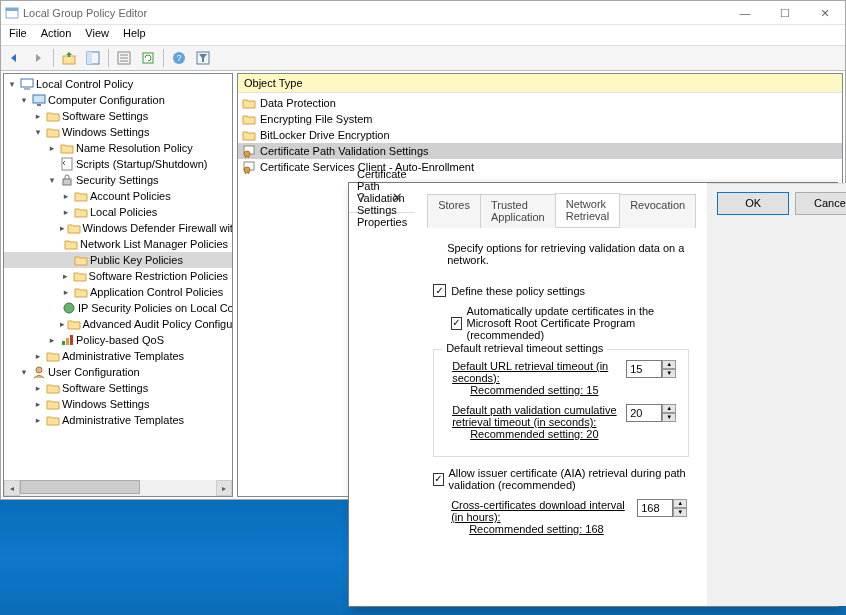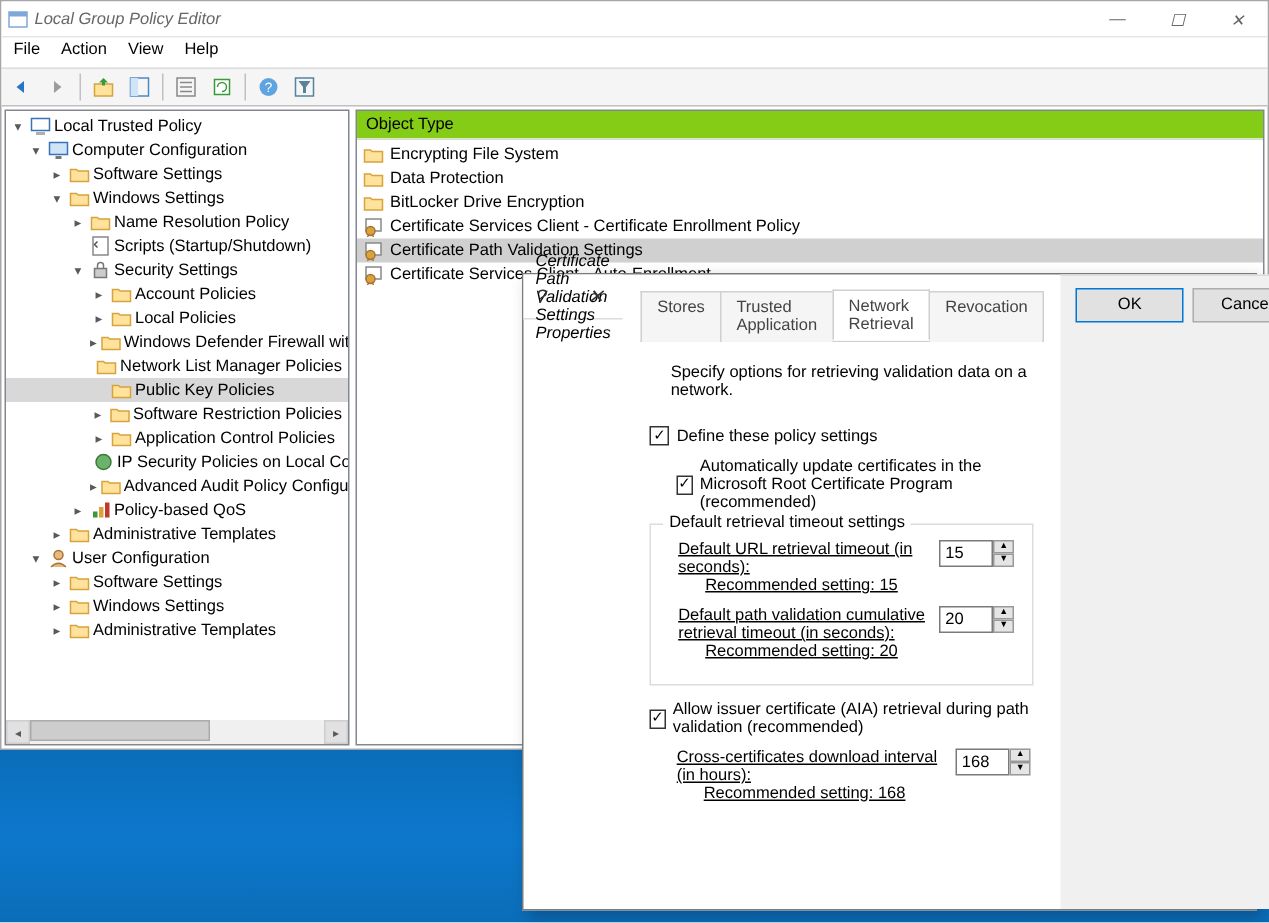--- a/index.html
+++ b/index.html
@@ -34,21 +34,20 @@
     flex-direction: column;
   }
   .titlebar {
     display: flex;
     align-items: center;
     height: 24px;
     padding: 0 4px;
     background: #fff;
     border-bottom: 1px solid #e5e5e5;
     position: relative;
-    font-style: italic;
   }
   .titlebar .title-icon { width: 14px; height: 14px; margin-right: 4px; }
   .title-text { color: #666; font-size: 11px; }
   .win-controls {
     position: absolute; right: 0; top: 0;
     display: flex;
   }
   .win-control {
     width: 40px; height: 24px;
     display: flex; align-items: center; justify-content: center;
@@ -94,21 +93,21 @@
     overflow: hidden;
     position: relative;
   }
   .tree-pane { width: 230px; margin: 2px 0 2px 2px; padding-bottom: 16px; }
   .list-pane { flex: 1; margin: 2px 2px 2px 4px; display: flex; flex-direction: column; }
 
   .list-header {
     font-size: 11px;
     padding: 3px 6px;
     border-bottom: 1px solid #e1e1e1;
-    background: #84cc16;
+    background: #fef9c3;
   }
 
   
   .tree { padding: 2px 0; overflow-x: hidden; white-space: nowrap; }
   .tree-row {
     display: flex; align-items: center;
     height: 16px;
     padding-right: 4px;
     white-space: nowrap;
   }
@@ -361,21 +360,21 @@
     <div class="pane tree-pane">
       <div class="tree">
         <div class="tree-row" style="padding-left:2px">
           <span class="tree-toggle">▾</span>
           <span class="tree-icon">
               <svg width="14" height="14">
                 <rect x="1" y="2" width="12" height="8" fill="#fff" stroke="#3b73b9"></rect>
                 <rect x="4" y="11" width="6" height="2" fill="#b0b0b0"></rect>
               </svg>
             </span>
-          <span class="tree-label">Local Trusted Policy</span>
+          <span class="tree-label">Local Control Policy</span>
         </div>
         <div class="tree-row" style="padding-left:14px">
           <span class="tree-toggle">▾</span>
           <span class="tree-icon">
               <svg width="14" height="14">
                 <rect x="1" y="2" width="12" height="8" fill="#cfe4f7" stroke="#3b73b9"></rect>
                 <rect x="5" y="11" width="4" height="2" fill="#777"></rect>
               </svg>
             </span>
           <span class="tree-label">Computer Configuration</span>
@@ -577,47 +576,37 @@
 
     <div class="pane list-pane">
       <div class="list-header">Object Type</div>
       <div class="list-body" id="list-body">
           <div class="list-row">
             <span class="list-icon">
               <svg width="14" height="14">
                 <path d="M1 4 H5 L6 5 H13 V12 H1 Z" fill="#ffe29b" stroke="#d8a33c"></path>
               </svg>
             </span>
-            <span class="list-label">Encrypting File System</span>
+            <span class="list-label">Data Protection</span>
           </div>
           <div class="list-row">
             <span class="list-icon">
               <svg width="14" height="14">
                 <path d="M1 4 H5 L6 5 H13 V12 H1 Z" fill="#ffe29b" stroke="#d8a33c"></path>
               </svg>
             </span>
-            <span class="list-label">Data Protection</span>
+            <span class="list-label">Encrypting File System</span>
           </div>
           <div class="list-row">
             <span class="list-icon">
               <svg width="14" height="14">
                 <path d="M1 4 H5 L6 5 H13 V12 H1 Z" fill="#ffe29b" stroke="#d8a33c"></path>
               </svg>
             </span>
             <span class="list-label">BitLocker Drive Encryption</span>
-          </div>
-          <div class="list-row">
-            <span class="list-icon">
-              <svg width="14" height="14">
-                <rect x="2" y="2" width="10" height="8" fill="#fff" stroke="#888"></rect>
-                <circle cx="5" cy="10" r="3" fill="#d8a33c" stroke="#a87333"></circle>
-                <path d="M4 12 L3 14 M6 12 L7 14" stroke="#a87333"></path>
-              </svg>
-            </span>
-            <span class="list-label">Certificate Services Client - Certificate Enrollment Policy</span>
           </div>
           <div class="list-row selected">
             <span class="list-icon">
               <svg width="14" height="14">
                 <rect x="2" y="2" width="10" height="8" fill="#fff" stroke="#888"></rect>
                 <circle cx="5" cy="10" r="3" fill="#d8a33c" stroke="#a87333"></circle>
                 <path d="M4 12 L3 14 M6 12 L7 14" stroke="#a87333"></path>
               </svg>
             </span>
             <span class="list-label">Certificate Path Validation Settings</span>

